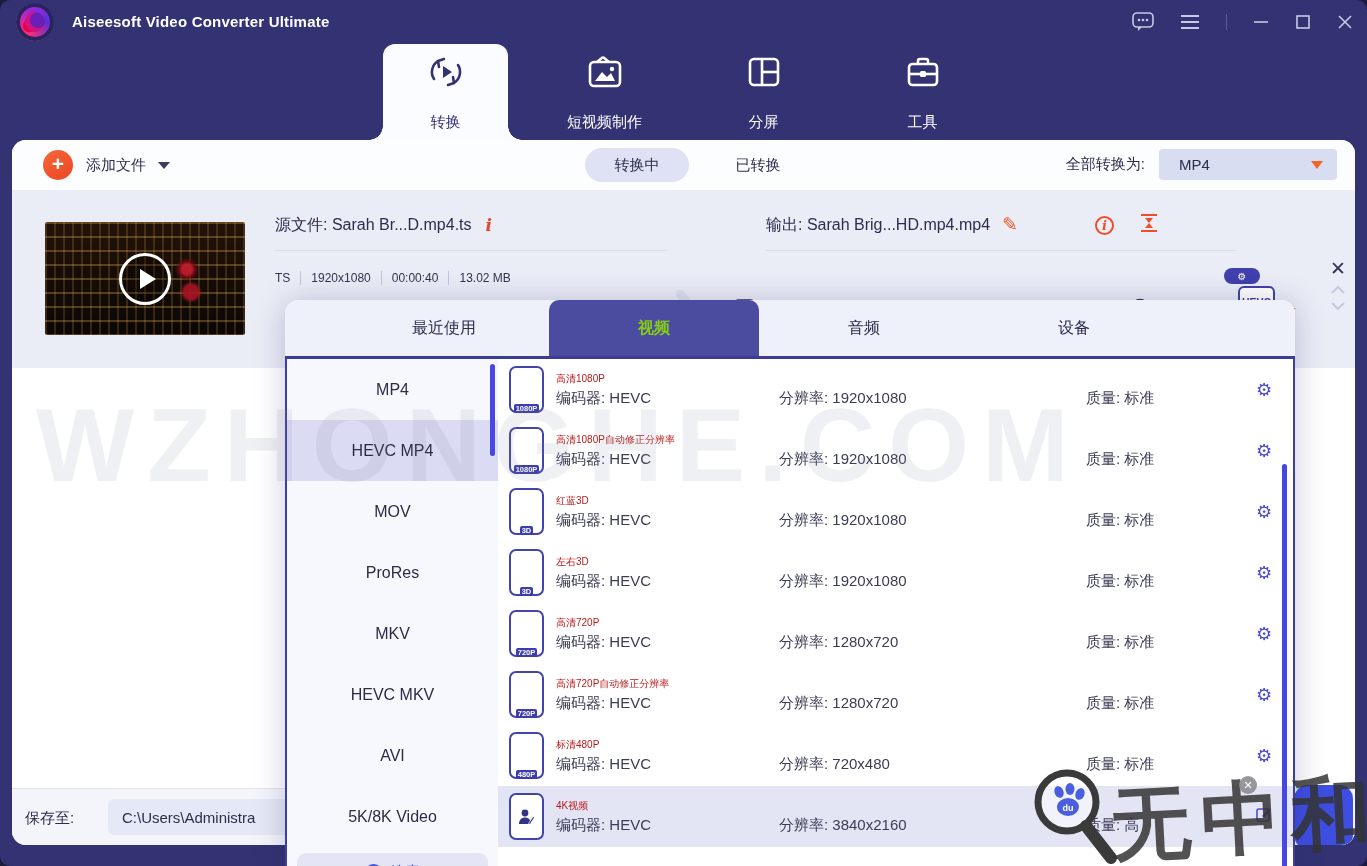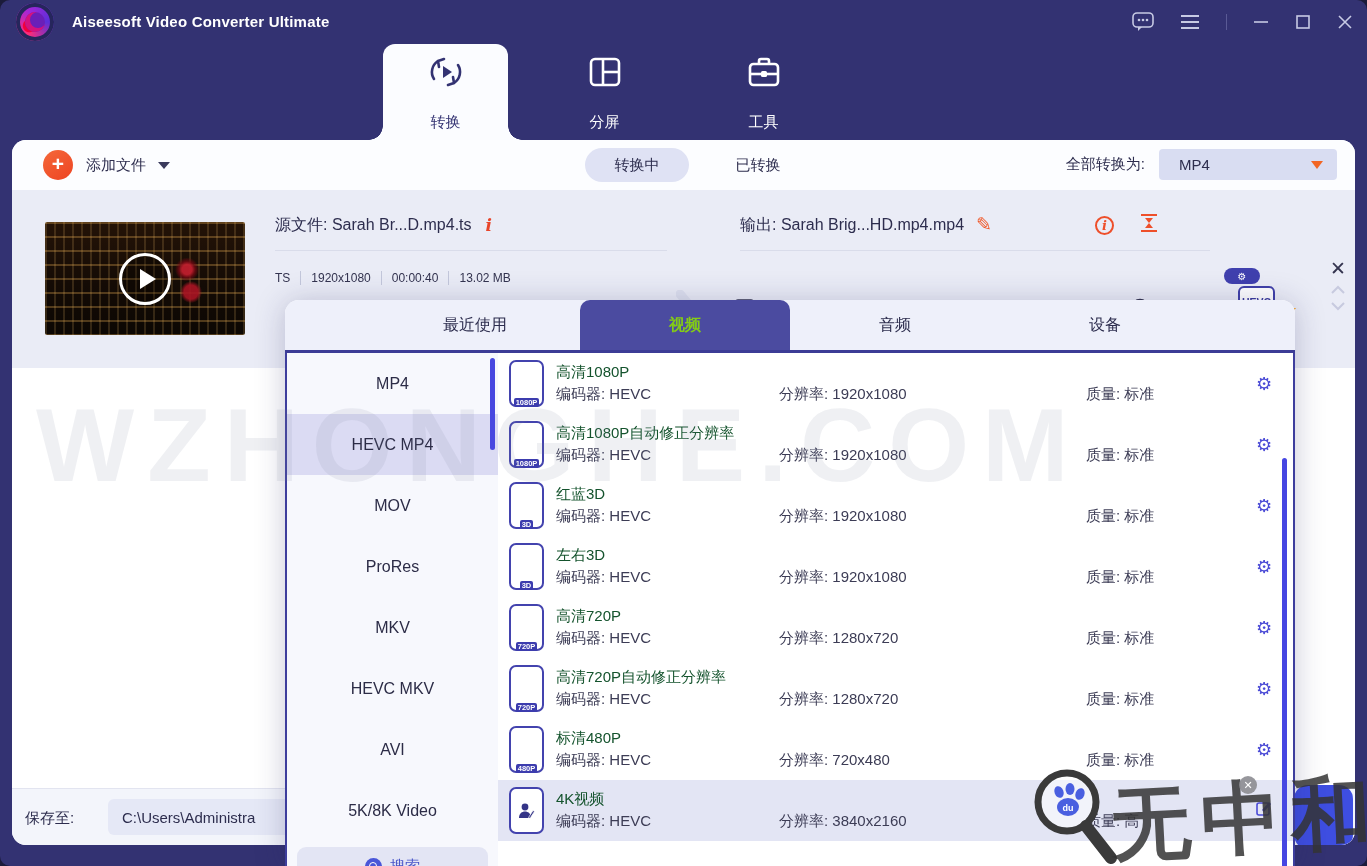--- a/index.html
+++ b/index.html
@@ -57,21 +57,21 @@
   .play-ov { position:absolute; left:50%; top:50%; transform:translate(-50%,-50%); width:52px; height:52px; border:3px solid #ffffff; border-radius:50%;
              background:rgba(0,0,0,.25); display:flex; align-items:center; justify-content:center; cursor:pointer; }
   .play-ov::after { content:''; margin-left:5px; border-left:16px solid #ffffff; border-top:10px solid transparent; border-bottom:10px solid transparent; }
   .src-block { position:absolute; left:263px; top:22px; width:392px; }
   .file-line { display:flex; align-items:center; font-size:16px; color:#2d2d4e; height:26px; }
   .info-i { font-family:"DejaVu Serif",serif; font-style:italic; font-weight:700; color:#e8452a; font-size:17px; margin-left:14px; cursor:pointer; }
   .hr { height:1px; background:#d9dcea; margin:12px 0 0 0; }
   .meta-line { display:flex; align-items:center; margin-top:20px; font-size:12px; color:#33334f; }
   .meta-line .sep { width:1px; height:14px; background:#c3c7db; margin:0 10px; }
   .big-arrow { position:absolute; left:664px; top:100px; }
-  .out-block { position:absolute; left:728px; top:22px; width:470px; }
+  .out-block { position:absolute; left:754px; top:22px; width:470px; }
   .edit-pencil { color:#f05a2b; font-size:19px; margin-left:12px; cursor:pointer; transform:translateY(-1px); }
   .out-icons { position:absolute; left:1083px; top:22px; display:flex; gap:26px; align-items:center; height:26px; }
   .i-circle { width:19px; height:19px; border:2px solid #ee4f2a; border-radius:50%; color:#ee4f2a; font-family:"DejaVu Serif",serif;
               font-style:italic; font-weight:700; font-size:13px; display:flex; align-items:center; justify-content:center; cursor:pointer; }
   .out-meta { position:absolute; left:723px; top:108px; display:flex; align-items:center; font-size:16px; color:#33334f; }
   .out-meta .mitem { display:flex; align-items:center; gap:9px; }
   .out-meta svg { display:block; }
   .badge-wrap { position:absolute; left:1200px; top:78px; width:90px; height:80px; }
   .gear-pill { position:absolute; left:12px; top:0; width:36px; height:16px; border-radius:8px; background:#4040ae; color:#fff;
                font-size:10px; display:flex; align-items:center; justify-content:center; cursor:pointer; }
@@ -86,42 +86,42 @@
   
   .footer { position:absolute; left:0; bottom:0; width:100%; height:57px; background:#f3f5fb; border-top:1px solid #e2e4f0; }
   .save-label { position:absolute; left:13px; top:20px; font-size:15px; color:#2d2d4e; }
   .save-input { position:absolute; left:96px; top:10px; width:530px; height:36px; background:#e5e8f6; border:none; border-radius:6px;
                 padding:0 14px; font-size:15px; color:#2d2d4e; font-family:"Liberation Sans",sans-serif; }
   .convert-btn { position:absolute; right:2px; bottom:-4px; width:59px; height:64px; border-radius:14px; background:#3e4ee1; border:none; cursor:pointer; }
 
   
   .popup { position:absolute; left:285px; top:300px; width:1010px; height:566px; z-index:10; border-radius:14px 14px 0 0;
            box-shadow:0 2px 30px rgba(40,40,100,.25); background:#ffffff; }
-  .pp-header { height:50px; background:#eef0fa; border-radius:14px 14px 0 0; display:flex; padding-left:85px; }
+  .pp-header { height:56px; background:#eef0fa; border-radius:14px 14px 0 0; display:flex; padding-left:54px; }
   .pp-tab { width:210px; display:flex; align-items:center; justify-content:center; font-size:16px; color:#2d2d4e; cursor:pointer; }
   .pp-tab.active { background:#4b4ba0; color:#84cc16; border-radius:10px 10px 0 0; font-weight:700; }
   .pp-underline { height:3px; background:#3c3c96; }
   .pp-body { position:relative; display:flex; height:513px; border-left:2px solid #3e3e9d; border-right:2px solid #3e3e9d; background:#fff; overflow:hidden; }
   .pp-side { width:211px; background:#f7f8fd; position:relative; flex-shrink:0; }
   .fmt-item { height:61px; display:flex; align-items:center; justify-content:center; font-size:16px; color:#2c2c47; cursor:pointer; }
   .fmt-item.selected { background:#dbdbf3; }
   .side-search { margin:6px 10px 0 10px; height:38px; background:#e3e5f4; border-radius:9px; display:flex; align-items:center; justify-content:center; gap:8px; cursor:pointer; }
   .side-search .mag { width:17px; height:17px; border-radius:50%; background:#4956d8; position:relative; }
   .side-search .mag::after { content:''; position:absolute; left:4px; top:4px; width:6px; height:6px; border:1.5px solid #fff; border-radius:50%; }
   .side-search .stext { color:#4753c8; font-size:15px; }
   .side-scroll { position:absolute; right:3px; top:5px; width:5px; height:92px; border-radius:3px; background:#4848e0; cursor:pointer; }
   .pp-list { flex:1; position:relative; }
   .prow { height:61px; display:flex; align-items:center; cursor:pointer; }
   .prow.selected { background:#e3e5f4; }
   .picon { width:35px; height:47px; margin:0 12px 0 11px; border:2px solid #4343ae; border-radius:7px; background:#fff;
            display:flex; flex-direction:column; align-items:center; justify-content:center; flex-shrink:0;gap:36px; }
   .picon .tag { background:#3c3cae; color:#fff; font-size:7.5px; font-weight:700; border-radius:2px; padding:0 2px; margin-top:2px; line-height:9px; }
   .picon svg { display:block; }
   .pcontent { flex:1; display:flex; flex-direction:column; justify-content:center; gap:3px; }
-  .pname { font-size:15px; color:#14532d; }
+  .pname { font-size:10px; color:#b91c1c; }
   .pmeta { display:flex; font-size:15px; color:#3c3c55; }
   .pmeta .m-enc { width:223px; }
   .pmeta .m-res { width:307px; }
   .row-gear { width:58px; text-align:center; color:#4b4bd6; font-size:18px; cursor:pointer; flex-shrink:0; }
   .list-scroll { position:absolute; right:6px; top:105px; width:5px; height:410px; border-radius:3px; background:#4646e2; cursor:pointer; }
 
   
   .wm-text { position:absolute; left:36px; top:386px; width:1330px; z-index:50; pointer-events:none;
              font-size:104px; font-weight:800; letter-spacing:13px; color:rgba(125,128,158,.12); white-space:nowrap; }
   .wm-logo { position:absolute; left:1015px; top:762px; width:360px; height:104px; z-index:60; pointer-events:none; }
@@ -177,20 +177,31 @@
       <span class="ticon">
         <svg width="34" height="34" viewBox="0 0 34 34">
             <path d="M9 6 A13 13 0 0 0 5 24" fill="none" stroke="currentColor" stroke-width="2.6" stroke-linecap="round"></path>
             <path d="M25 28 A13 13 0 0 0 29 10" fill="none" stroke="currentColor" stroke-width="2.6" stroke-linecap="round"></path>
             <path d="M9 6 L15 4 M9 6 L10 12" stroke="currentColor" stroke-width="2.6" stroke-linecap="round" fill="none"></path>
             <path d="M25 28 L19 30 M25 28 L24 22" stroke="currentColor" stroke-width="2.6" stroke-linecap="round" fill="none"></path>
             <path d="M14 11 L23 17 L14 23 Z" fill="currentColor"></path>
           </svg>
       </span>
       <span>转换</span>
+    </div>
+    <div class="tab">
+      <span class="ticon">
+        <svg width="36" height="34" viewBox="0 0 36 34">
+            <path d="M10 7 L16 2 M22 7 L16 2" stroke="#fff" stroke-width="2.4" fill="none"></path>
+            <rect x="3" y="7" width="30" height="24" rx="4" fill="none" stroke="#fff" stroke-width="2.6"></rect>
+            <path d="M8 26 L15 17 L20 22 L24 18 L28 26 Z" fill="#fff"></path>
+            <circle cx="25" cy="14" r="2.2" fill="#fff"></circle>
+          </svg>
+      </span>
+      <span>短视频制作</span>
     </div>
     <div class="tab">
       <span class="ticon">
         <svg width="34" height="34" viewBox="0 0 34 34">
             <rect x="3" y="4" width="28" height="26" rx="4" fill="none" stroke="#fff" stroke-width="2.6"></rect>
             <path d="M15 4 V30" stroke="#fff" stroke-width="2.6"></path>
             <path d="M15 17 H31" stroke="#fff" stroke-width="2.6"></path>
           </svg>
       </span>
       <span>分屏</span>

